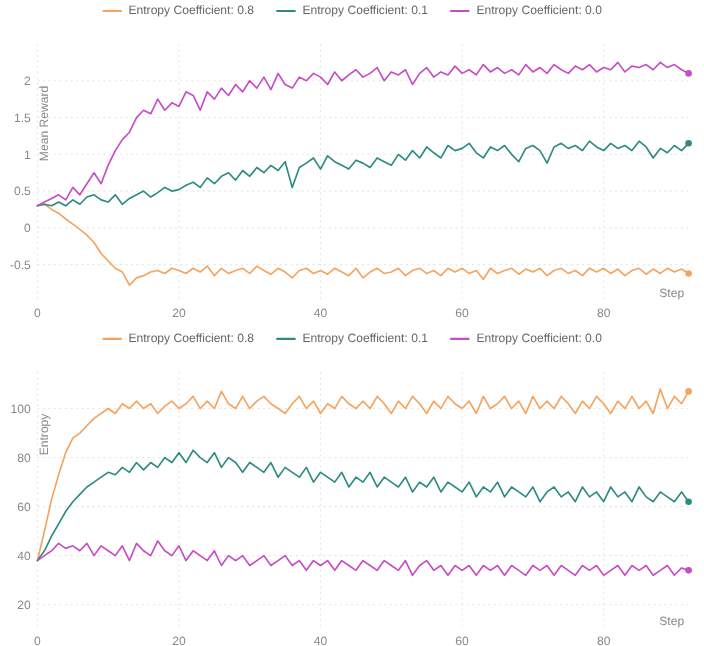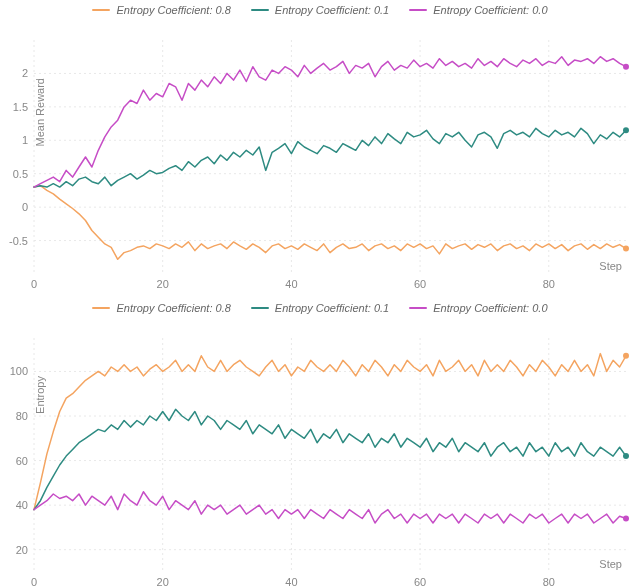--- a/index.html
+++ b/index.html
@@ -1,19 +1,19 @@
 <!DOCTYPE html>
 <html><head>
 <meta charset="utf-8">
 <style>
   * { margin: 0; padding: 0; box-sizing: border-box; }
   body { background: #fff; font-family: -apple-system, BlinkMacSystemFont, "Segoe UI", Arial, sans-serif; width: 640px; }
   .chart-container { position: relative; width: 640px; }
   .chart { position: relative; }
-  .legend { display: flex; justify-content: center; gap: 20px; padding: 4px 0 2px; font-size: 11px; color: #666; font-style: italic; }
+  .legend { display: flex; justify-content: center; gap: 20px; padding: 4px 0 2px; font-size: 11px; color: #666; }
   .legend-item { display: flex; align-items: center; gap: 6px; }
   .legend-swatch { width: 18px; height: 2px; border-radius: 1px; }
   svg { display: block; }
   .axis-label { font-size: 11px; fill: #888; }
   .y-title { font-size: 11px; fill: #888; }
   .x-title { font-size: 11px; fill: #888; }
   .grid-line { stroke: #e8e8e8; stroke-width: 1; stroke-dasharray: 2,3; }
   .series { fill: none; stroke-width: 1.5; stroke-linejoin: round; stroke-linecap: round; }
 </style>
 </head>

